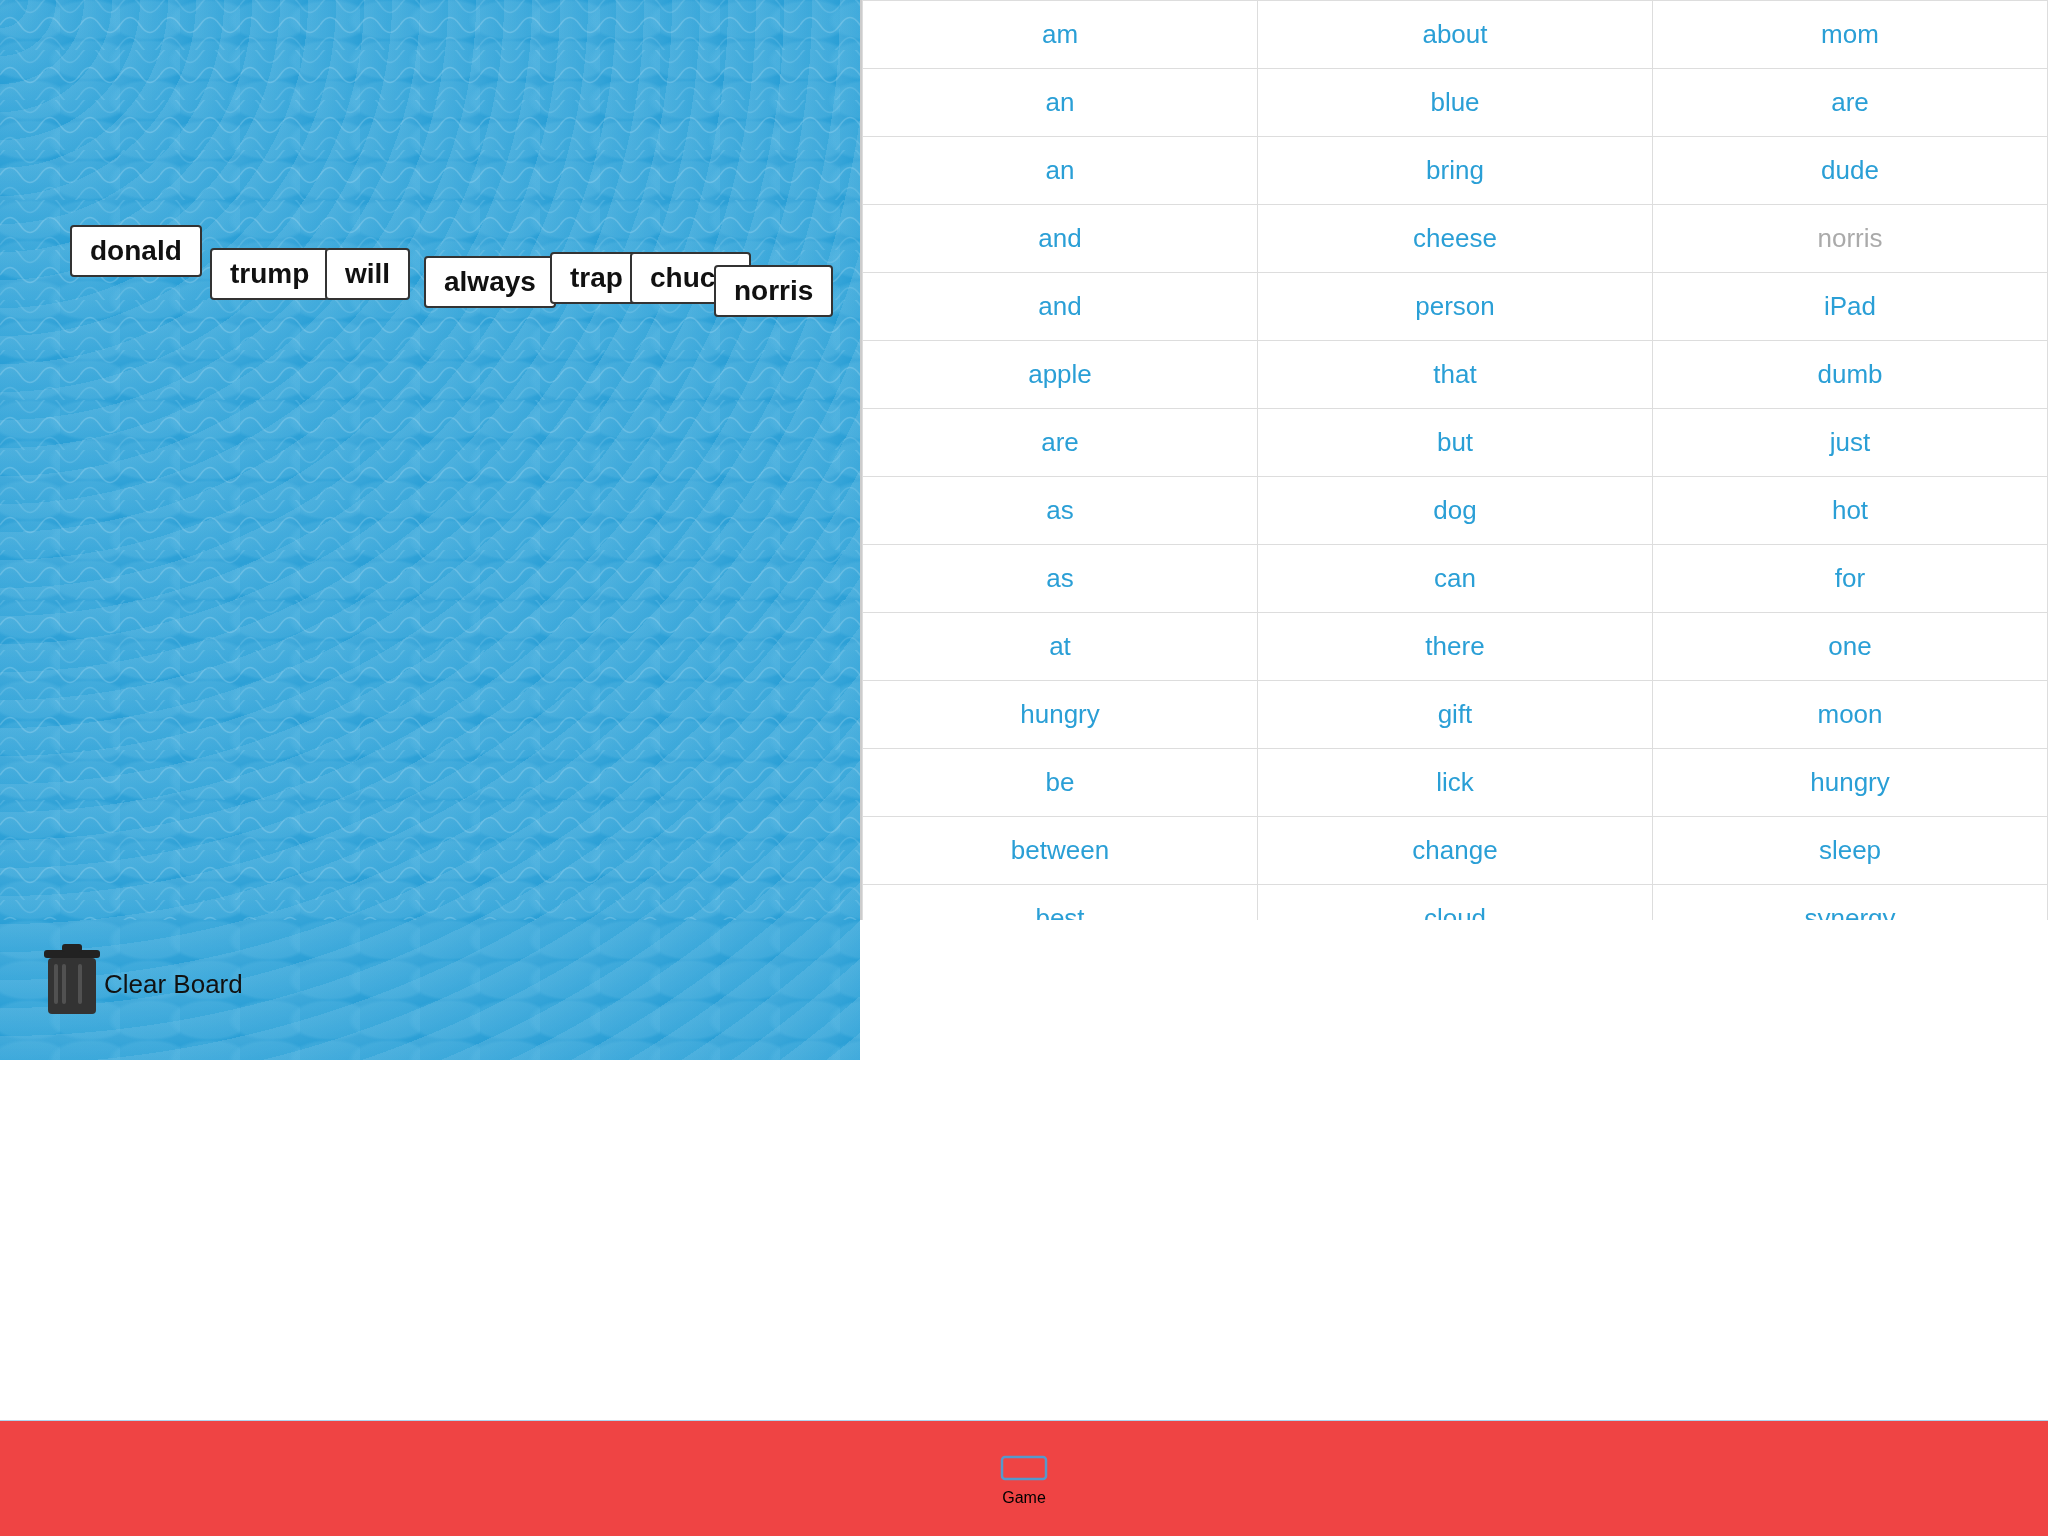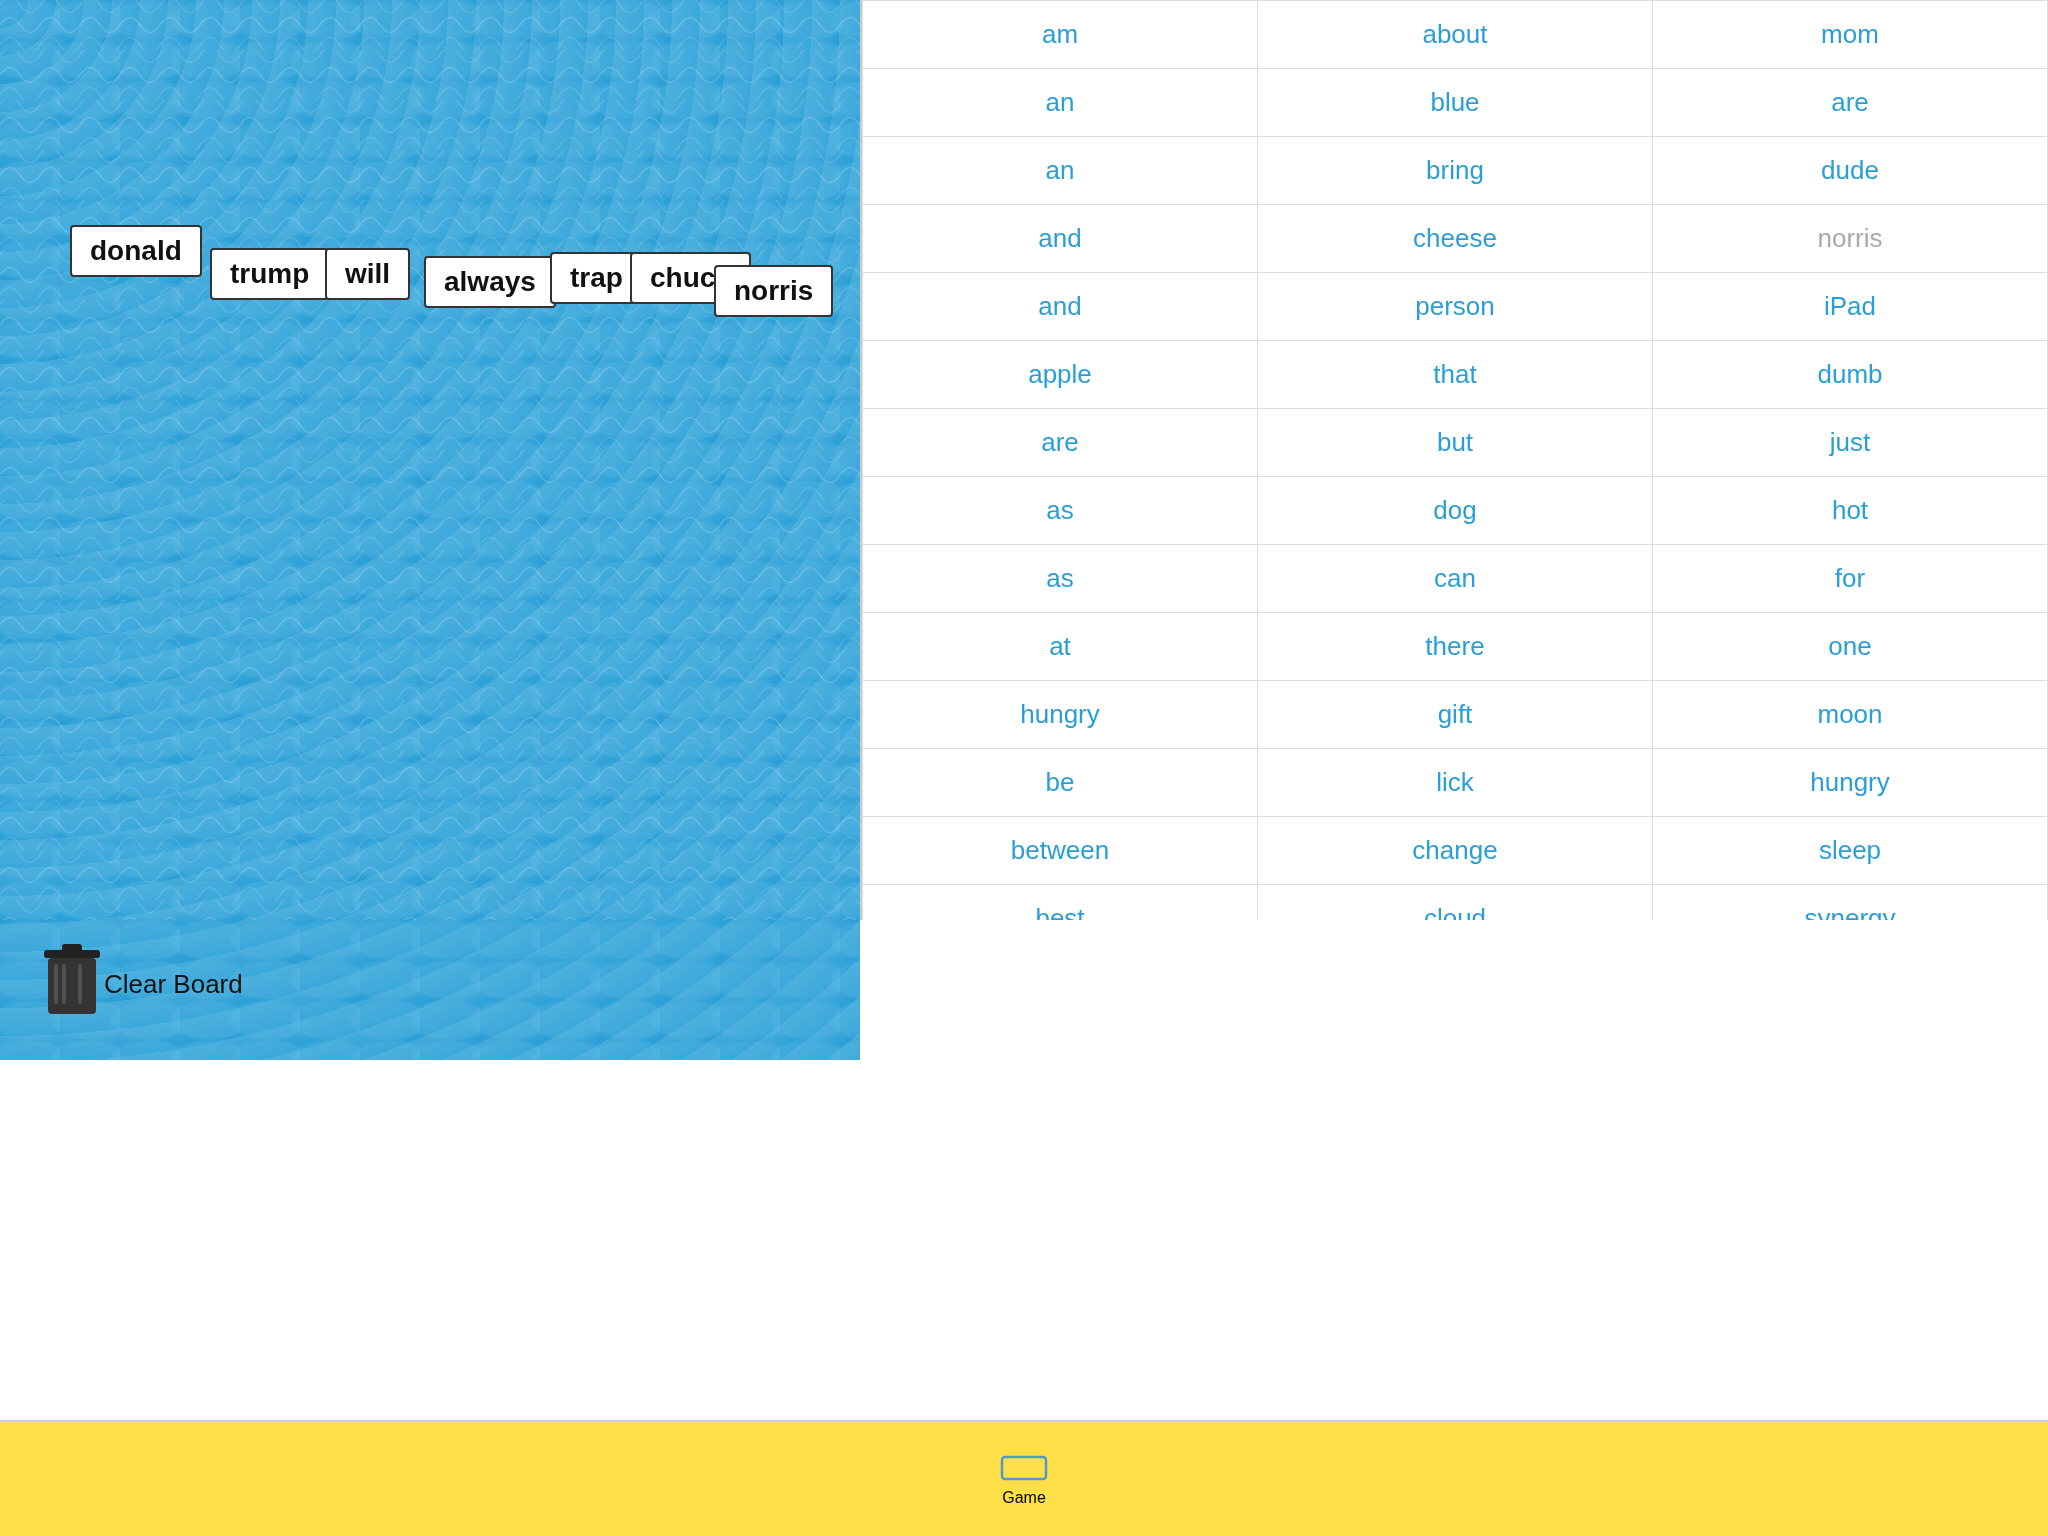--- a/index.html
+++ b/index.html
@@ -101,21 +101,21 @@
       width: 33.33%;
     }
 
     #word-table td.used {
       color: #aaa;
     }
 
     
     #bottom-bar {
       height: 116px;
-      background: #fde047;
+      background: #ef4444;
       display: flex;
       flex-direction: column;
       align-items: center;
       justify-content: center;
       border-top: 1px solid #b0d4ec;
     }
 
     #game-icon-wrap {
       display: flex;
       flex-direction: column;

